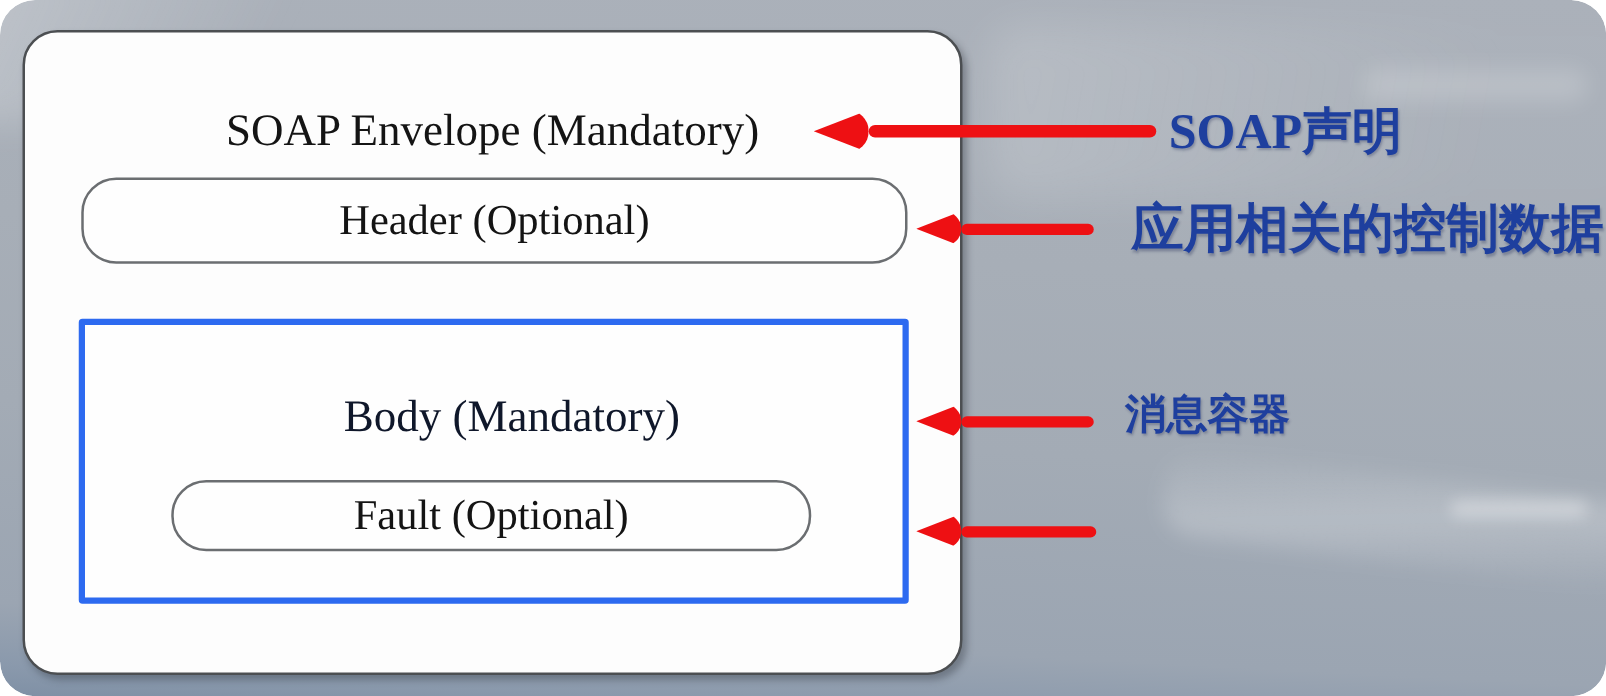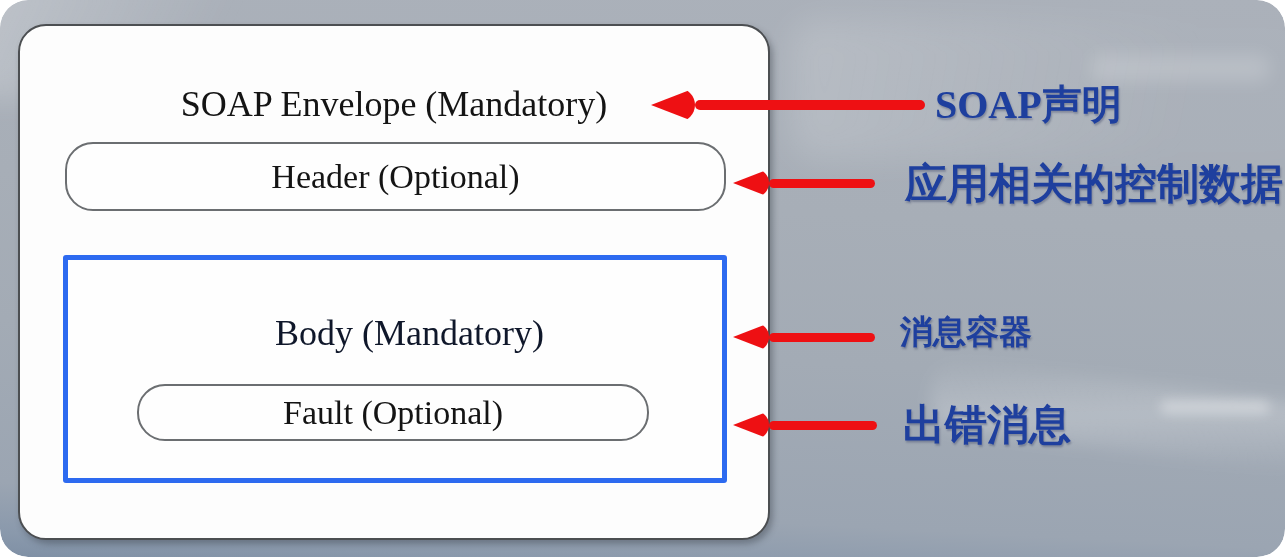--- a/index.html
+++ b/index.html
@@ -217,15 +217,14 @@
     <div class="shaft"></div>
   </div>
   <div class="arrow arrow-fault">
     <div class="head"></div>
     <div class="shaft"></div>
   </div>
 
   <div class="annotation annotation-header">应用相关的控制数据</div>
   <div class="annotation annotation-envelope">SOAP声明</div>
   <div class="annotation annotation-body">消息容器</div>
-  <div class="annotation annotation-fault">出错消息</div>
 
 </div>
 
 </body></html>

